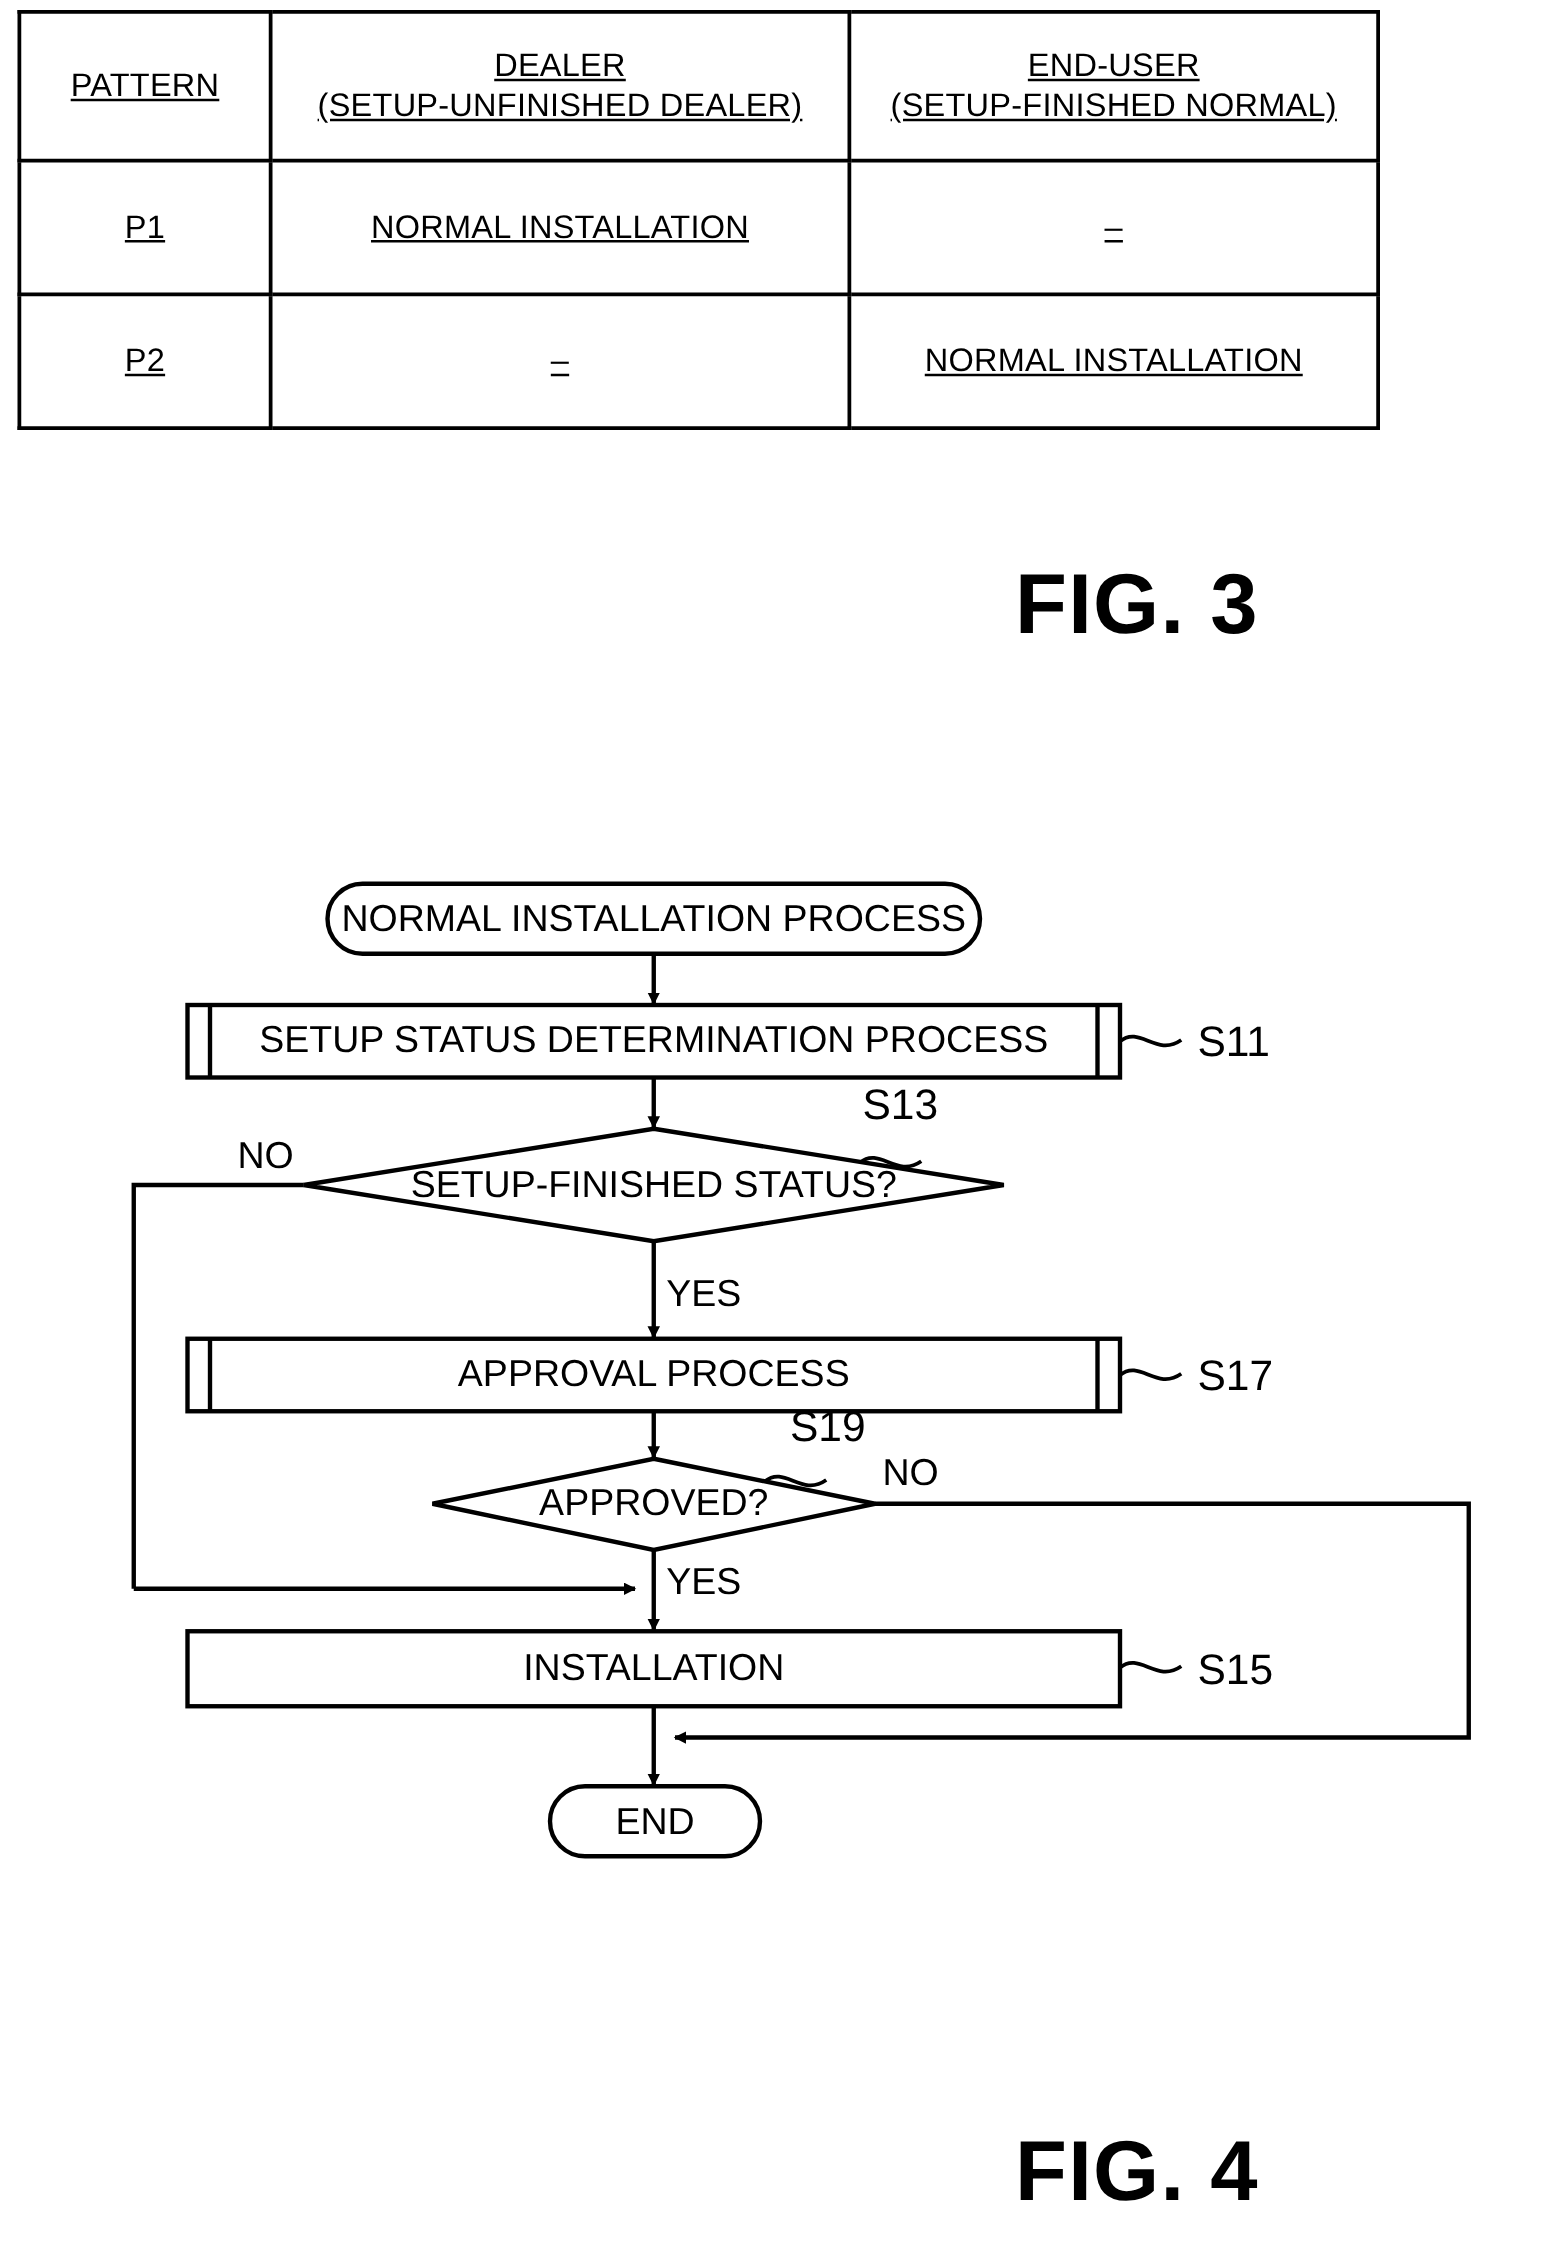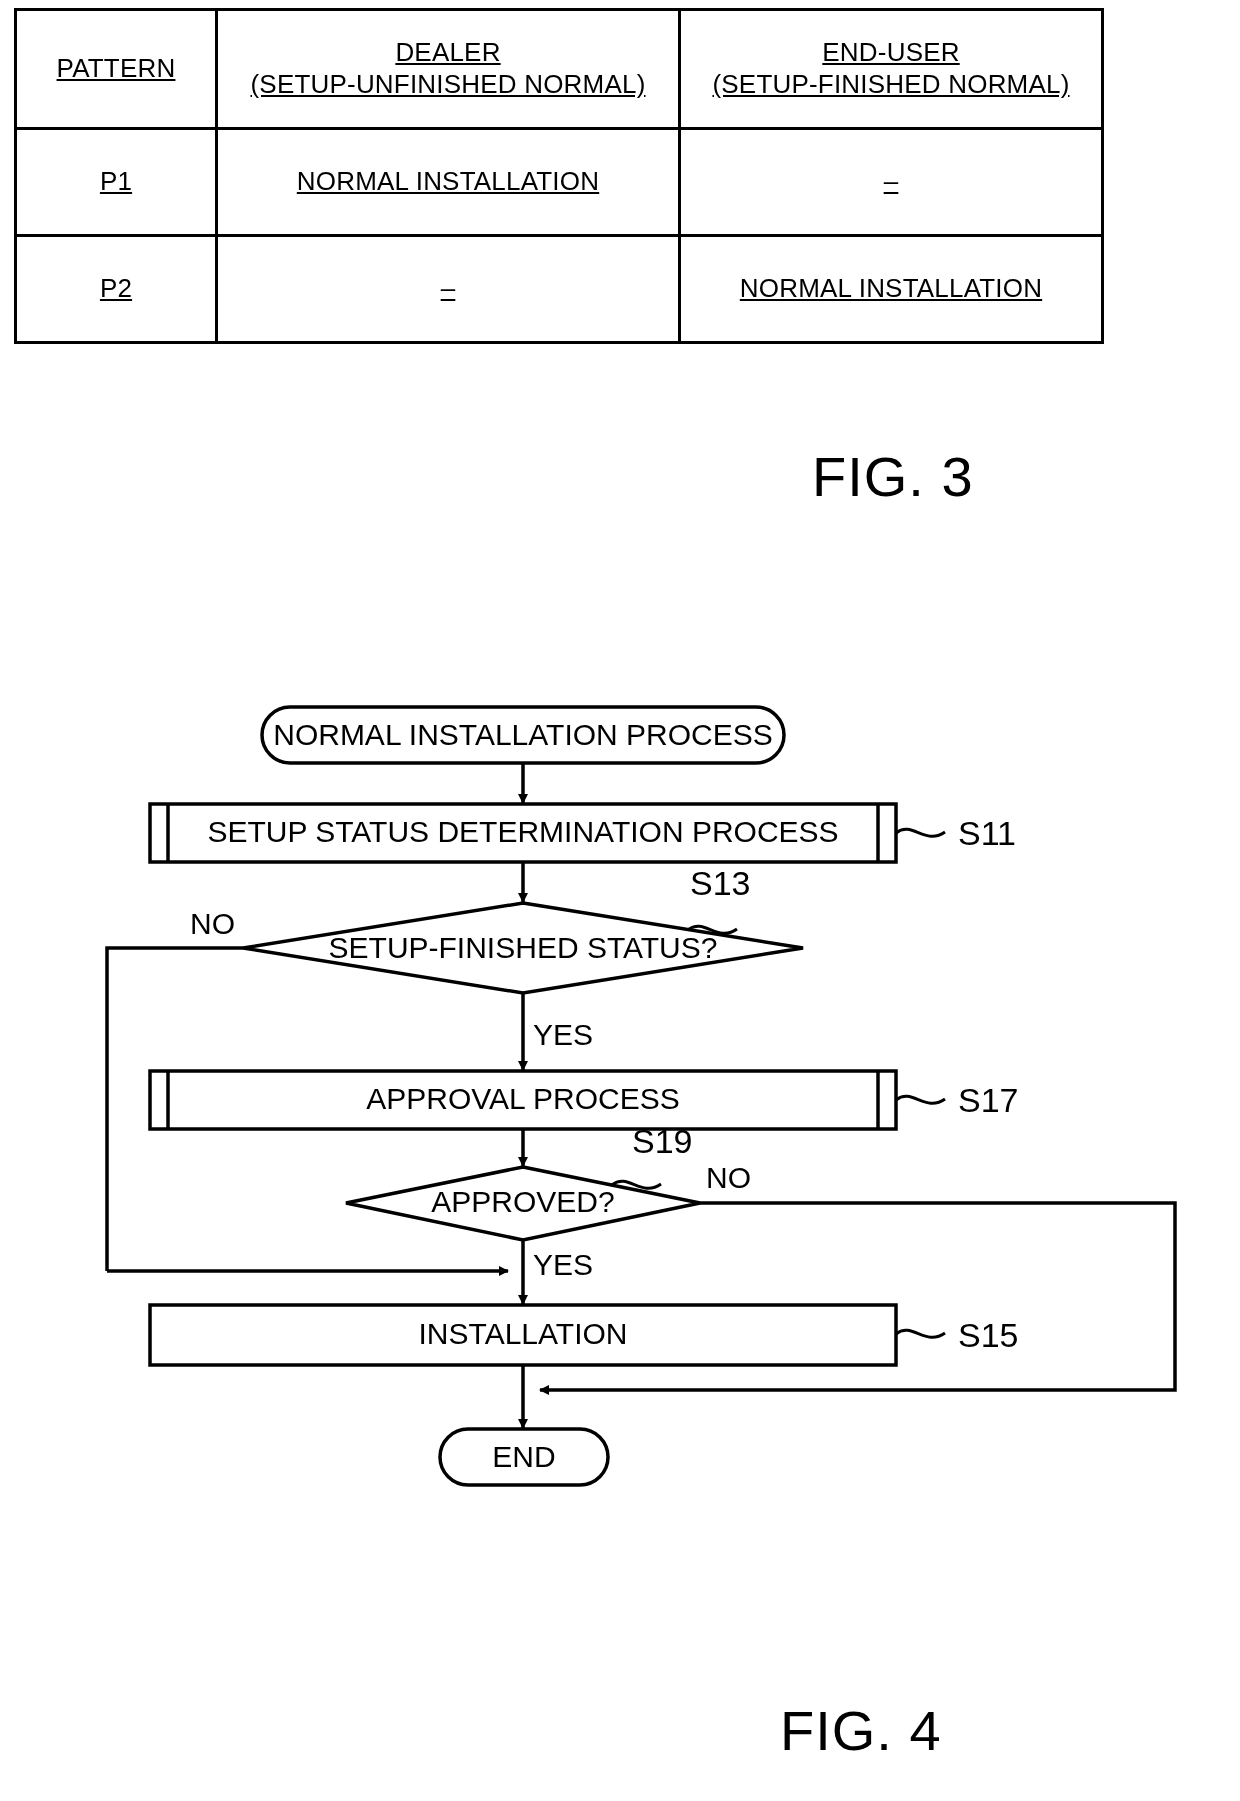--- a/index.html
+++ b/index.html
@@ -39,28 +39,28 @@
   .col-dealer  { width: 452px; }
   .col-enduser { width: 412px; }
 
   .hdr-row td { height: 112px; }
   .body-row td { height: 100px; }
 
   .cell-line { display: block; white-space: nowrap; }
 
   .fig-label {
     position: absolute;
-    font-size: 56px;
-    font-weight: normal;
+    font-size: 68px;
+    font-weight: bold;
     letter-spacing: 1px;
     white-space: nowrap;
     font-family: "Liberation Sans", sans-serif;
   }
   #fig3-label { left: 812px; top: 444px; }
-  #fig4-label { left: 780px; top: 1698px; }
+  #fig4-label { left: 812px; top: 1698px; }
 
   
   #fig4 {
     position: absolute;
     left: 0;
     top: 640px;
     width: 1011px;
     height: 1060px;
     text-decoration: underline;
   }
@@ -103,21 +103,21 @@
 <body>
 
 <table id="fig3-table">
   <tbody>
     <tr class="hdr-row">
       <td class="col-pattern">
         <span class="cell-line">PATTERN</span>
       </td>
       <td class="col-dealer">
         <span class="cell-line">DEALER</span>
-        <span class="cell-line">(SETUP-UNFINISHED NORMAL)</span>
+        <span class="cell-line">(SETUP-UNFINISHED DEALER)</span>
       </td>
       <td class="col-enduser">
         <span class="cell-line">END-USER</span>
         <span class="cell-line">(SETUP-FINISHED NORMAL)</span>
       </td>
     </tr>
 
     <tr class="body-row">
       <td class="col-pattern">
         <span class="cell-line">P1</span>

